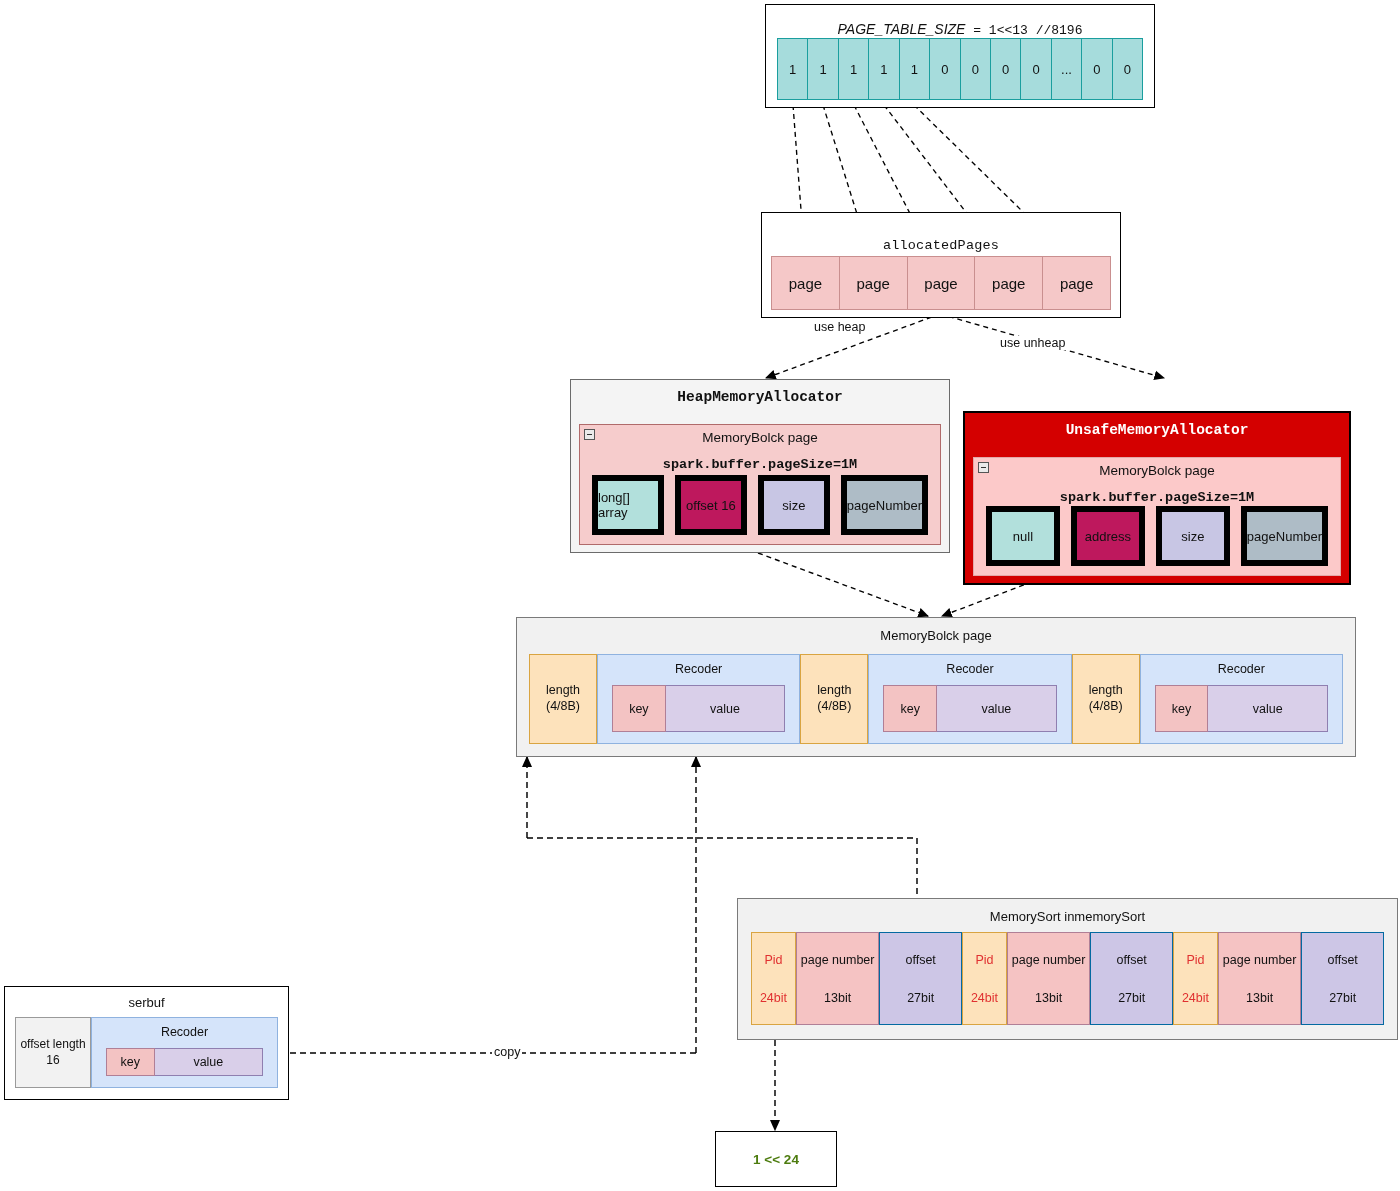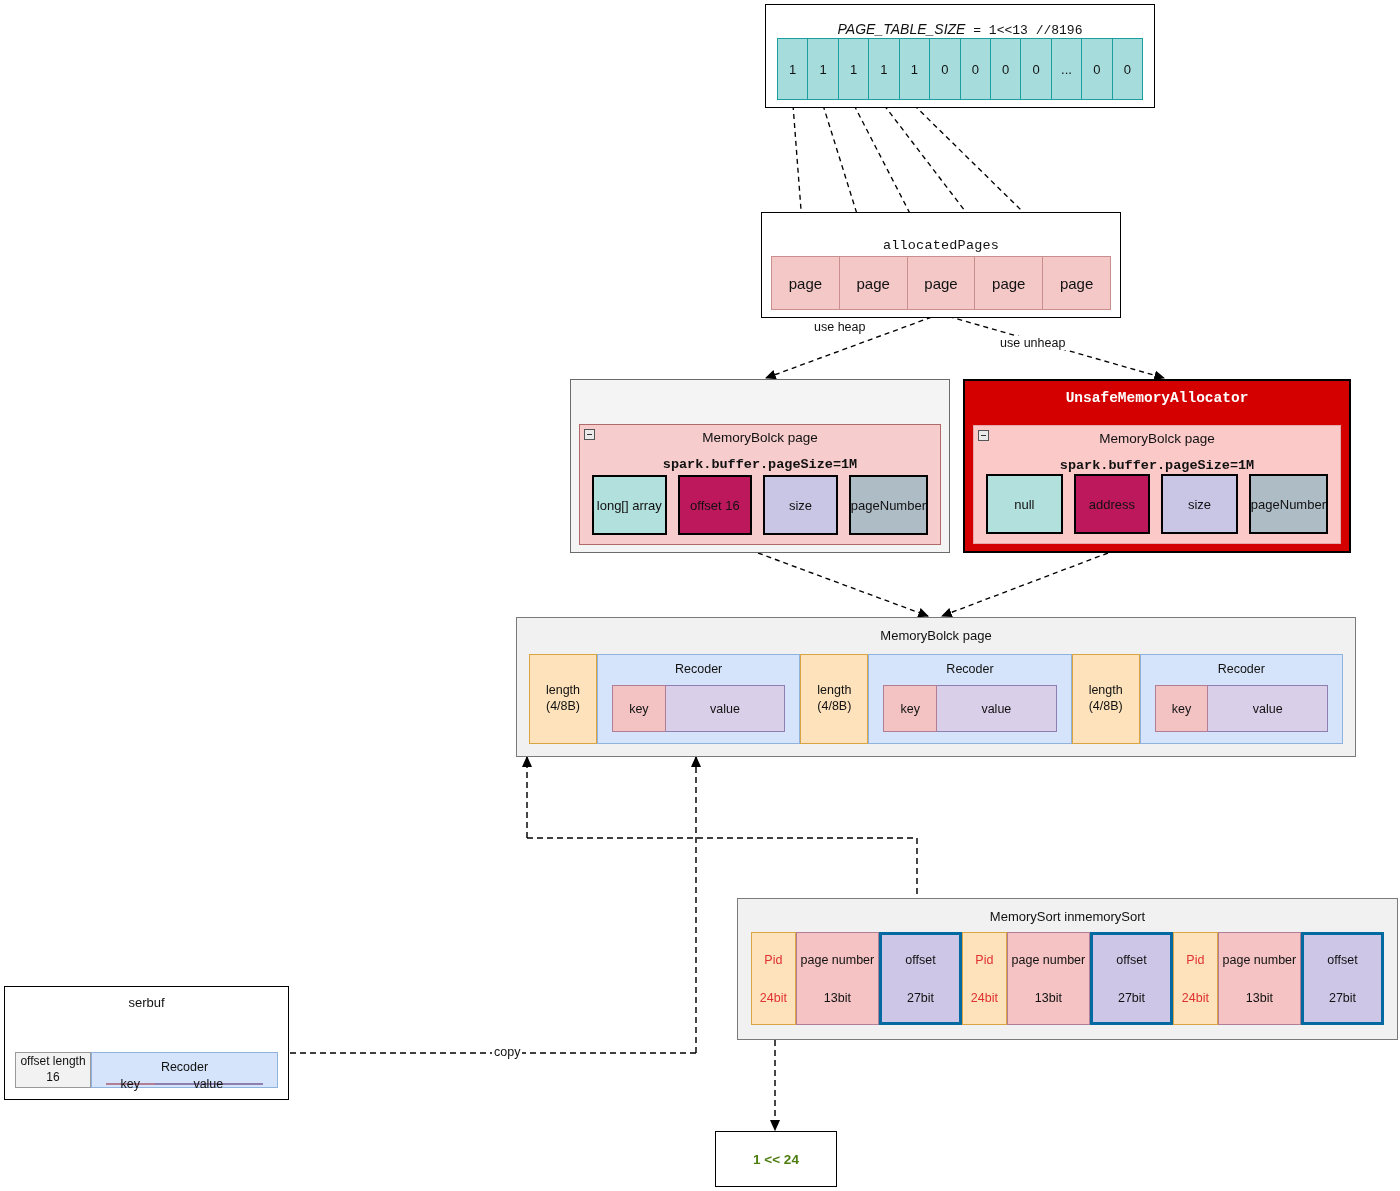--- a/index.html
+++ b/index.html
@@ -88,20 +88,21 @@
 
   
   .alloc-box{position:absolute;box-sizing:border-box;}
   .alloc-heap{
     background:#f4f4f4;
     border:1.6px solid #6b6b6b;
   }
   .alloc-unsafe{
     background:#d40000;
     border:2.4px solid #000;
+    margin-top:32px;
   }
   .alloc-head{
     text-align:center;
     padding-top:9px;
     font-family:"Liberation Mono","DejaVu Sans Mono",monospace;
     font-size:14.5px;
     font-weight:bold;
   }
   .alloc-heap .alloc-head{color:#111;}
   .alloc-unsafe .alloc-head{color:#ffffff;}
@@ -142,21 +143,21 @@
   .mb-fields{
     position:absolute;
     left:12px;right:12px;
     bottom:9px;
     height:60px;
     display:flex;
     gap:11px;
   }
   .fld{
     flex:1 1 0;
-    border:2px solid #000000;
+    border:6px solid #000000;
     display:flex;align-items:center;justify-content:center;
     font-size:13px;
     box-sizing:border-box;
   }
   .f-teal{background:#b2e0dc;}
   .f-blue{background:#be185d;}
   .f-lav{background:#c8c6e4;}
   .f-gray{background:#aebcc6;}
 
   
@@ -253,41 +254,40 @@
     color:#e03030;
   }
   .s-pg{
     width:97px;
     background:#f5c3c3;
     border:1px solid #b07f96;
   }
   .s-off{
     width:96px;
     background:#cdc6e6;
-    border:3px solid #0369a1;
+    border:1px solid #0369a1;
   }
 
   
   #serbuf{
     position:absolute;
     background:#ffffff;
     border:1.6px solid #000;
     box-sizing:border-box;
   }
   #serbuf-title{
     text-align:center;
     padding-top:8px;
     font-size:13px;
   }
   .ser-strip{
     position:absolute;
     left:10px;right:10px;
     top:30px;bottom:11px;
     display:flex;
-    margin-top:35px;
   }
   .ser-off{
     width:76px;
     background:#f2f2f2;
     border:1px solid #9a9a9a;
     display:flex;flex-direction:column;
     align-items:center;justify-content:center;
     font-size:12px;line-height:1.3;
     box-sizing:border-box;
   }
@@ -383,20 +383,21 @@
   </div>
   <div class="pages" id="pagestrip" style="left:771px;top:256px;width:340px;height:54px;">
       <div class="pg">page</div>
       <div class="pg">page</div>
       <div class="pg">page</div>
       <div class="pg">page</div>
       <div class="pg">page</div>
     </div>
 
   <div class="alloc-box alloc-heap" style="left:570px;top:379px;width:380px;height:174px;">
+    <div class="alloc-head">HeapMemoryAllocator</div>
     <div class="mb-inner">
       <div class="mb-collapse"></div>
       <div class="mb-title">MemoryBolck page</div>
       <div class="mb-sub">spark.buffer.pageSize=1M</div>
       <div class="mb-fields">
         <div class="fld f-teal">long[] array</div>
         <div class="fld f-blue">offset 16</div>
         <div class="fld f-lav">size</div>
         <div class="fld f-gray">pageNumber</div>
       </div>

